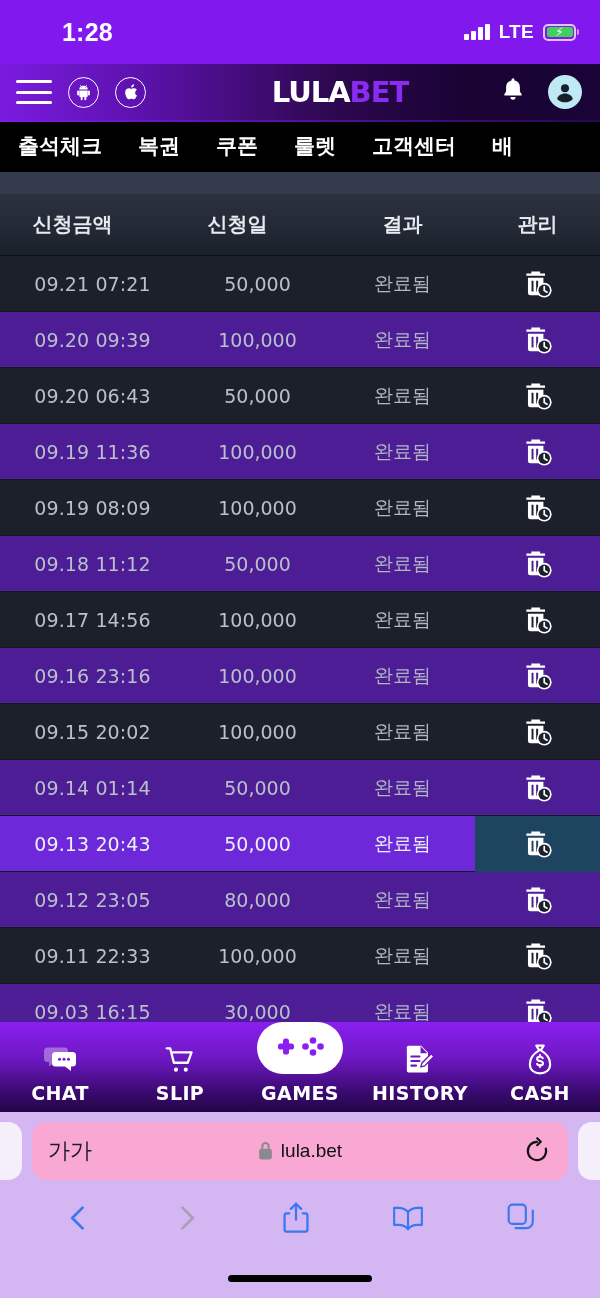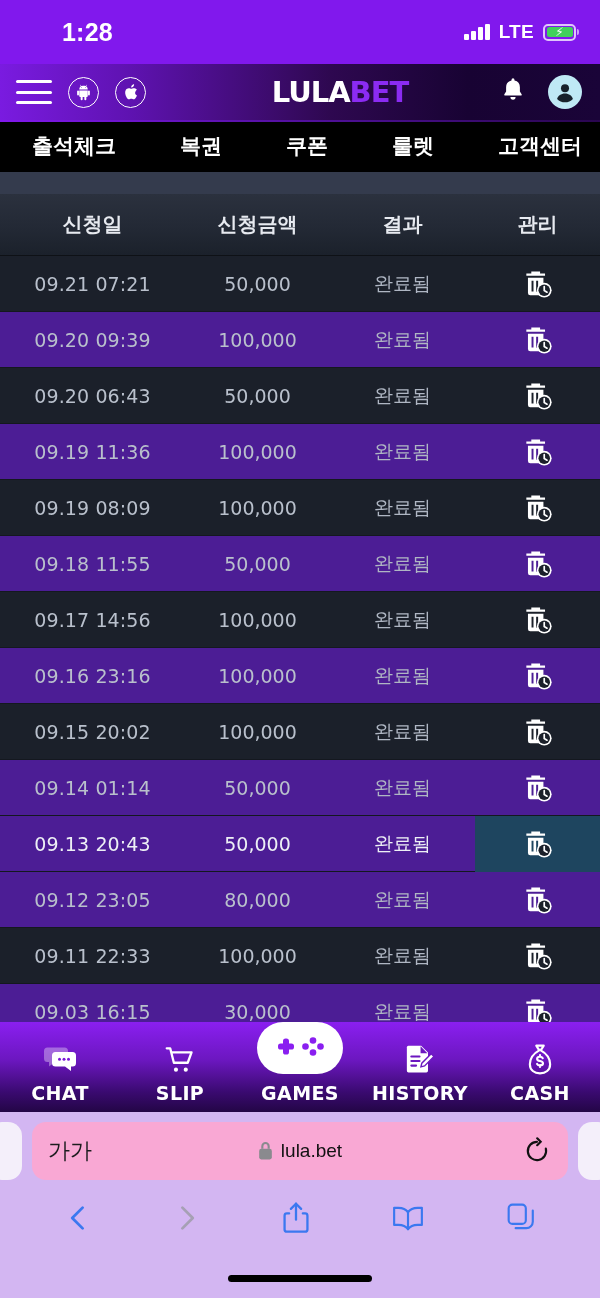--- a/index.html
+++ b/index.html
@@ -59,21 +59,21 @@
   .appbar .right{ position:absolute; right:18px; display:flex; align-items:center; gap:22px; }
   .avatar{ width:34px; height:34px; border-radius:50%; background:#BFE9F5;
     display:flex; align-items:center; justify-content:center; }
 
   
   .navtabs{
     height:52px; background:#000; display:flex; align-items:center;
     overflow:hidden; white-space:nowrap; position:relative;
   }
   .navtabs .tab{
-    color:#fff; font-size:21px; font-weight:700; flex:none; padding:0 32px;
+    color:#fff; font-size:21px; font-weight:700; flex:none; padding:0 18px;
     font-family:"DejaVu Sans","Liberation Sans",sans-serif;
   }
   .navtabs:before{ content:""; position:absolute; left:0; right:0; top:0; height:2px;
     background:linear-gradient(90deg,#8118ED,#4a0f8f 60%,#2a0650); }
 
   
   .strip{ height:22px; background:#343B4D; }
 
   
   .table{ background:#191E26; }
@@ -89,21 +89,21 @@
   .col1{ width:185px; }
   .col2{ width:145px; }
   .col3{ width:145px; }
   .col4{ width:125px; }
 
   .trow{
     height:56px; display:flex; align-items:center; background:#1B202A;
     border-bottom:1px solid #14181f;
   }
   .trow.alt{ background:#4c1d95; }
-  .trow.sel{ background:#4c1d95; }
+  .trow.sel{ background:#6d28d9; }
   .trow .td{
     text-align:center; color:#AEB5C2; font-size:19px;
     font-family:"DejaVu Sans","Liberation Sans",sans-serif;
   }
   .trow .td.date{ color:#B9C0CC; letter-spacing:.1px; }
   .trow .td.amt{ color:#B9C0CC; }
   .trow .td.res{ color:#AFB6C3; }
   .trow.sel .td{ color:#EDF0F5; }
   .td.act{ display:flex; align-items:center; justify-content:center; height:56px; }
   .trow.sel .td.act{ background:#1E455F; }
@@ -215,22 +215,22 @@
     <div class="tab">쿠폰</div>
     <div class="tab">룰렛</div>
     <div class="tab">고객센터</div>
     <div class="tab">배</div>
   </div>
 
   <div class="strip"></div>
 
   <div class="table">
     <div class="thead">
+      <div class="th col2">신청금액</div>
       <div class="th col1">신청일</div>
-      <div class="th col2">신청금액</div>
       <div class="th col3">결과</div>
       <div class="th col4">관리</div>
     </div>
     <div id="tbody">
         <div class="trow">
           <div class="td date col1">09.21 07:21</div>
           <div class="td amt col2">50,000</div>
           <div class="td res col3">완료됨</div>
           <div class="td act col4">
             <svg class="tico" viewBox="0 0 26 26" fill="#ffffff" aria-hidden="true">
@@ -292,21 +292,21 @@
             <svg class="tico" viewBox="0 0 26 26" fill="#ffffff" aria-hidden="true">
               <path d="M7.2 2.2h7.6v1.6h4.3v2.1H2.9V3.8h4.3z"></path>
               <path d="M4.3 7.6h13.4v13.2a2 2 0 0 1-2 2H6.3a2 2 0 0 1-2-2zm3.1 2.6v9.2h1.7v-9.2zm4 0v9.2h1.7v-9.2z"></path>
               <circle cx="18.4" cy="18.4" r="6.4" fill="#ffffff"></circle>
               <circle cx="18.4" cy="18.4" r="5" fill="#1B202A"></circle>
               <path d="M18.4 15.2v3.4l2.4 1.5" stroke="#ffffff" stroke-width="1.5" stroke-linecap="round" fill="none"></path>
             </svg>
           </div>
         </div>
         <div class="trow alt">
-          <div class="td date col1">09.18 11:55</div>
+          <div class="td date col1">09.18 11:12</div>
           <div class="td amt col2">50,000</div>
           <div class="td res col3">완료됨</div>
           <div class="td act col4">
             <svg class="tico" viewBox="0 0 26 26" fill="#ffffff" aria-hidden="true">
               <path d="M7.2 2.2h7.6v1.6h4.3v2.1H2.9V3.8h4.3z"></path>
               <path d="M4.3 7.6h13.4v13.2a2 2 0 0 1-2 2H6.3a2 2 0 0 1-2-2zm3.1 2.6v9.2h1.7v-9.2zm4 0v9.2h1.7v-9.2z"></path>
               <circle cx="18.4" cy="18.4" r="6.4" fill="#ffffff"></circle>
               <circle cx="18.4" cy="18.4" r="5" fill="#1B202A"></circle>
               <path d="M18.4 15.2v3.4l2.4 1.5" stroke="#ffffff" stroke-width="1.5" stroke-linecap="round" fill="none"></path>
             </svg>

